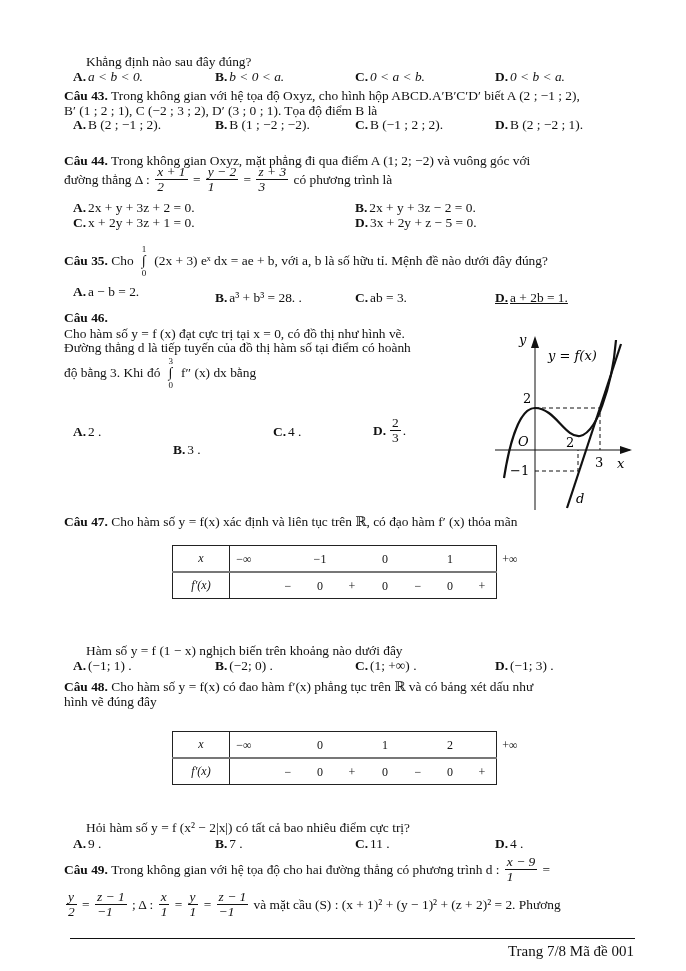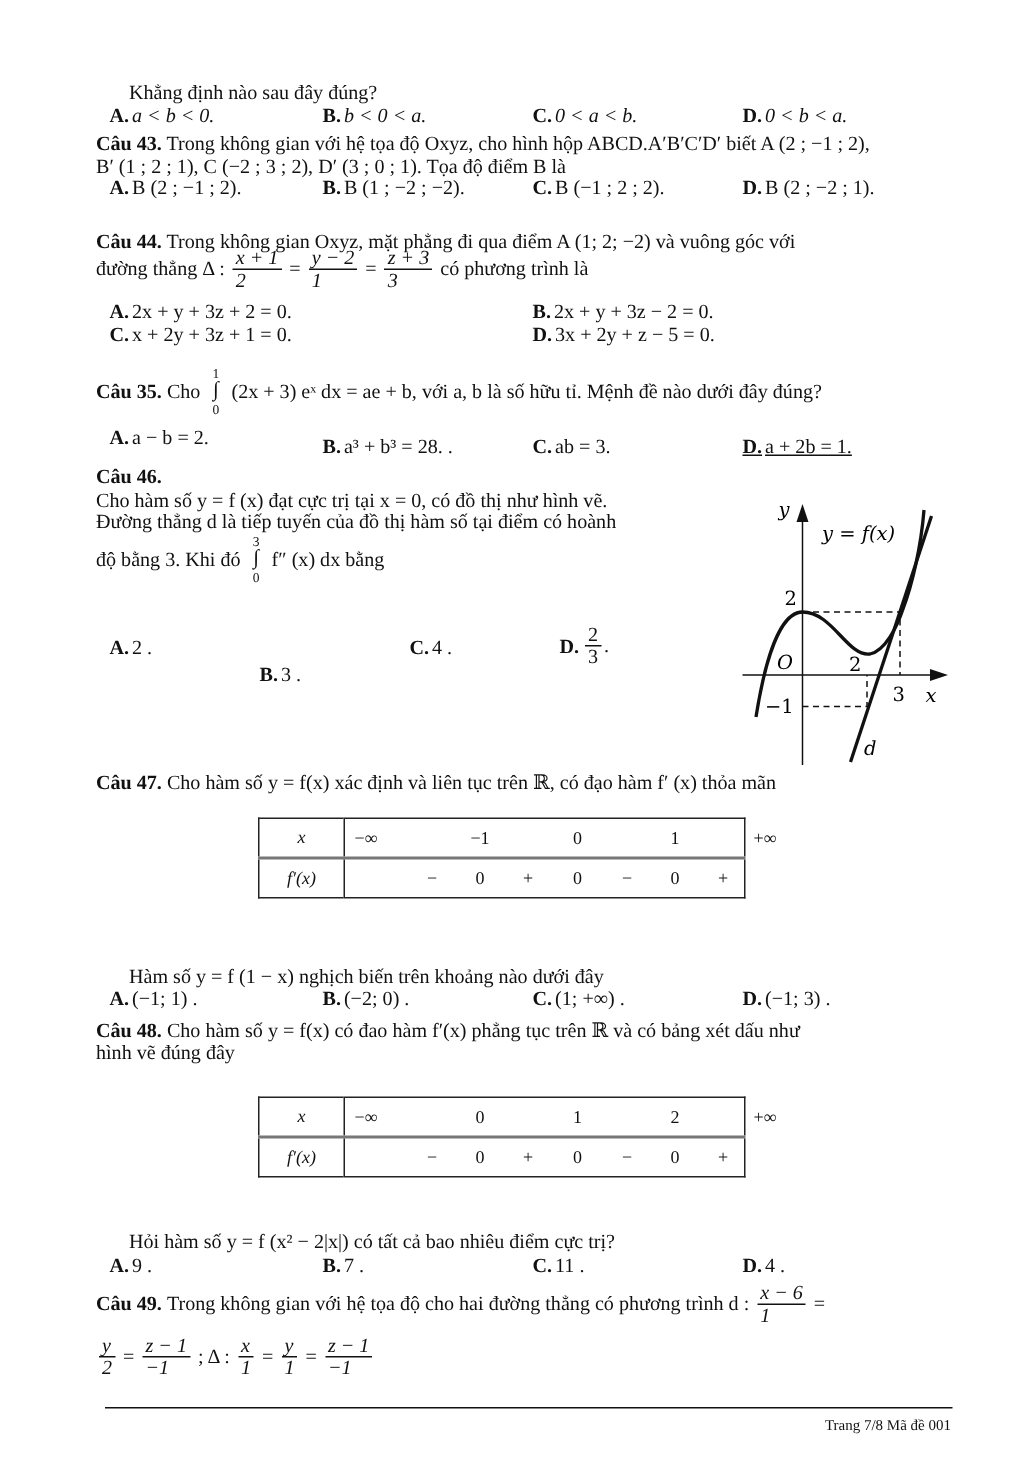--- a/index.html
+++ b/index.html
@@ -168,29 +168,30 @@
   </table>
 <div class="abs" style="left:86px;top:820px;">Hỏi hàm số y = f (x² − 2|x|) có tất cả bao nhiêu điểm cực trị?</div>
 <div class="abs opt" style="left:73px;top:836px;"><b>A.</b><span>9 .</span></div>
 <div class="abs opt" style="left:215px;top:836px;"><b>B.</b><span>7 .</span></div>
 <div class="abs opt" style="left:355px;top:836px;"><b>C.</b><span>11 .</span></div>
 <div class="abs opt" style="left:495px;top:836px;"><b>D.</b><span>4 .</span></div>
 
 <div class="abs" style="left:64px;top:855px;line-height:14px;">
   <b style="vertical-align:middle">Câu 49.</b>
   <span style="vertical-align:middle">Trong không gian với hệ tọa độ cho hai đường thẳng có phương trình d :</span>
-  <span class="frac i"><span class="num">x − 6</span><span class="den">1</span></span>
+  <span class="frac i"><span class="num">x − 9</span><span class="den">1</span></span>
   <span style="vertical-align:middle">=</span>
 </div>
 <div class="abs" style="left:64px;top:890px;line-height:14px;">
   <span class="frac i"><span class="num">y</span><span class="den">2</span></span>
   <span style="vertical-align:middle">=</span>
   <span class="frac i"><span class="num">z − 1</span><span class="den">−1</span></span>
   <span style="vertical-align:middle">; Δ :</span>
   <span class="frac i"><span class="num">x</span><span class="den">1</span></span>
   <span style="vertical-align:middle">=</span>
   <span class="frac i"><span class="num">y</span><span class="den">1</span></span>
   <span style="vertical-align:middle">=</span>
   <span class="frac i"><span class="num">z − 1</span><span class="den">−1</span></span>
+  <span style="vertical-align:middle">và mặt cầu (S) : (x + 1)² + (y − 1)² + (z + 2)² = 2. Phương</span>
 </div>
 
 <div class="rule"></div>
-<div class="abs" style="right:52px;top:943px;font-size:10px;">Trang 7/8 Mã đề 001</div>
+<div class="abs" style="right:52px;top:943px;font-size:15px;">Trang 7/8 Mã đề 001</div>
 
 </body></html>

